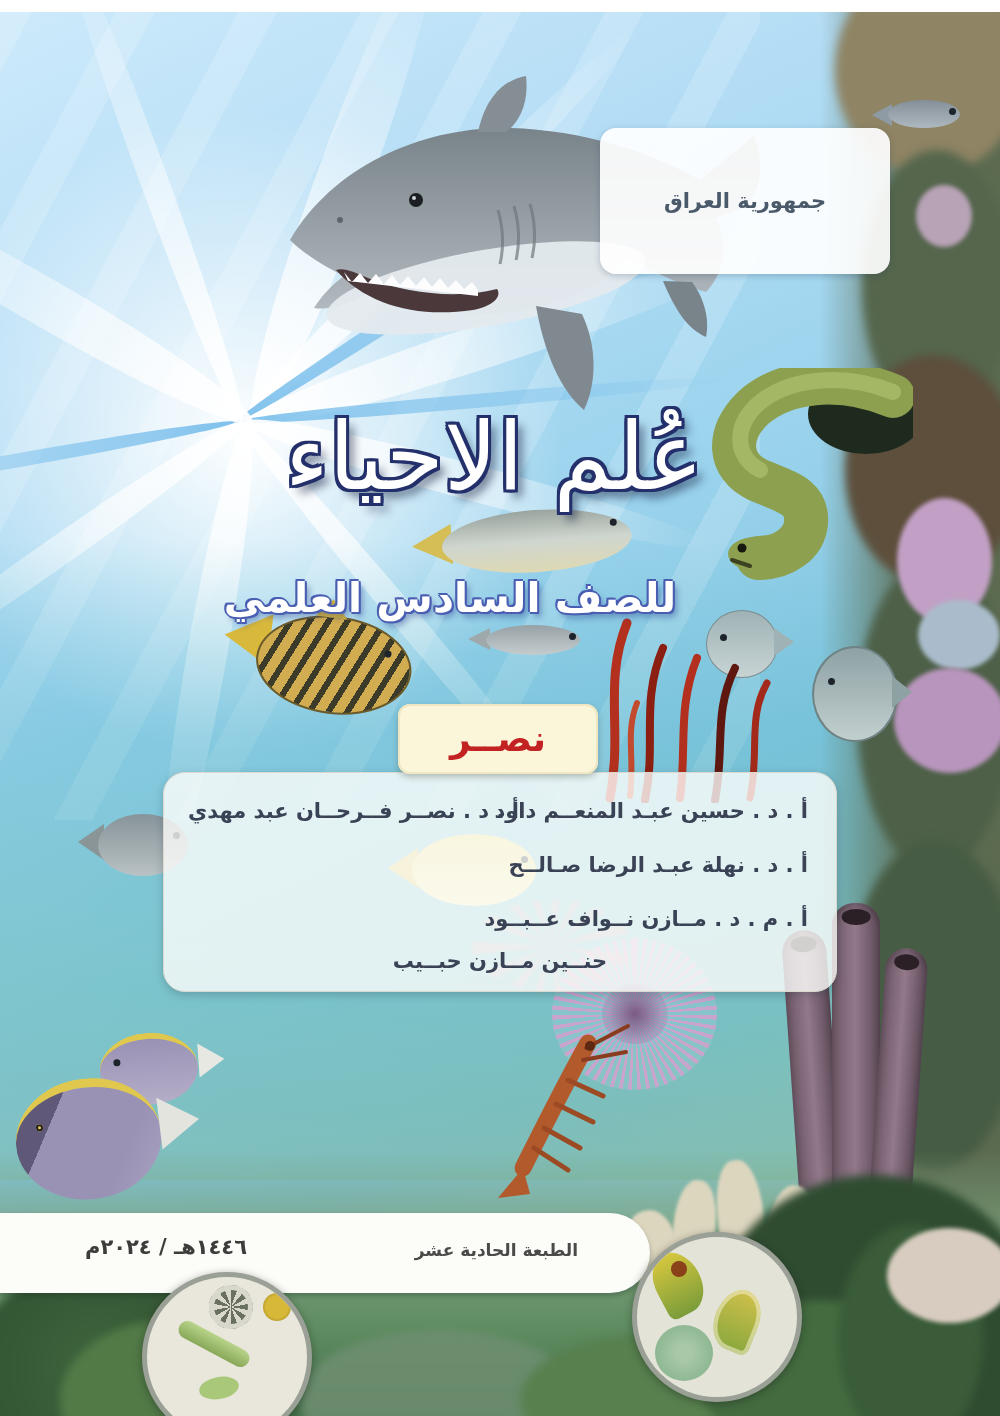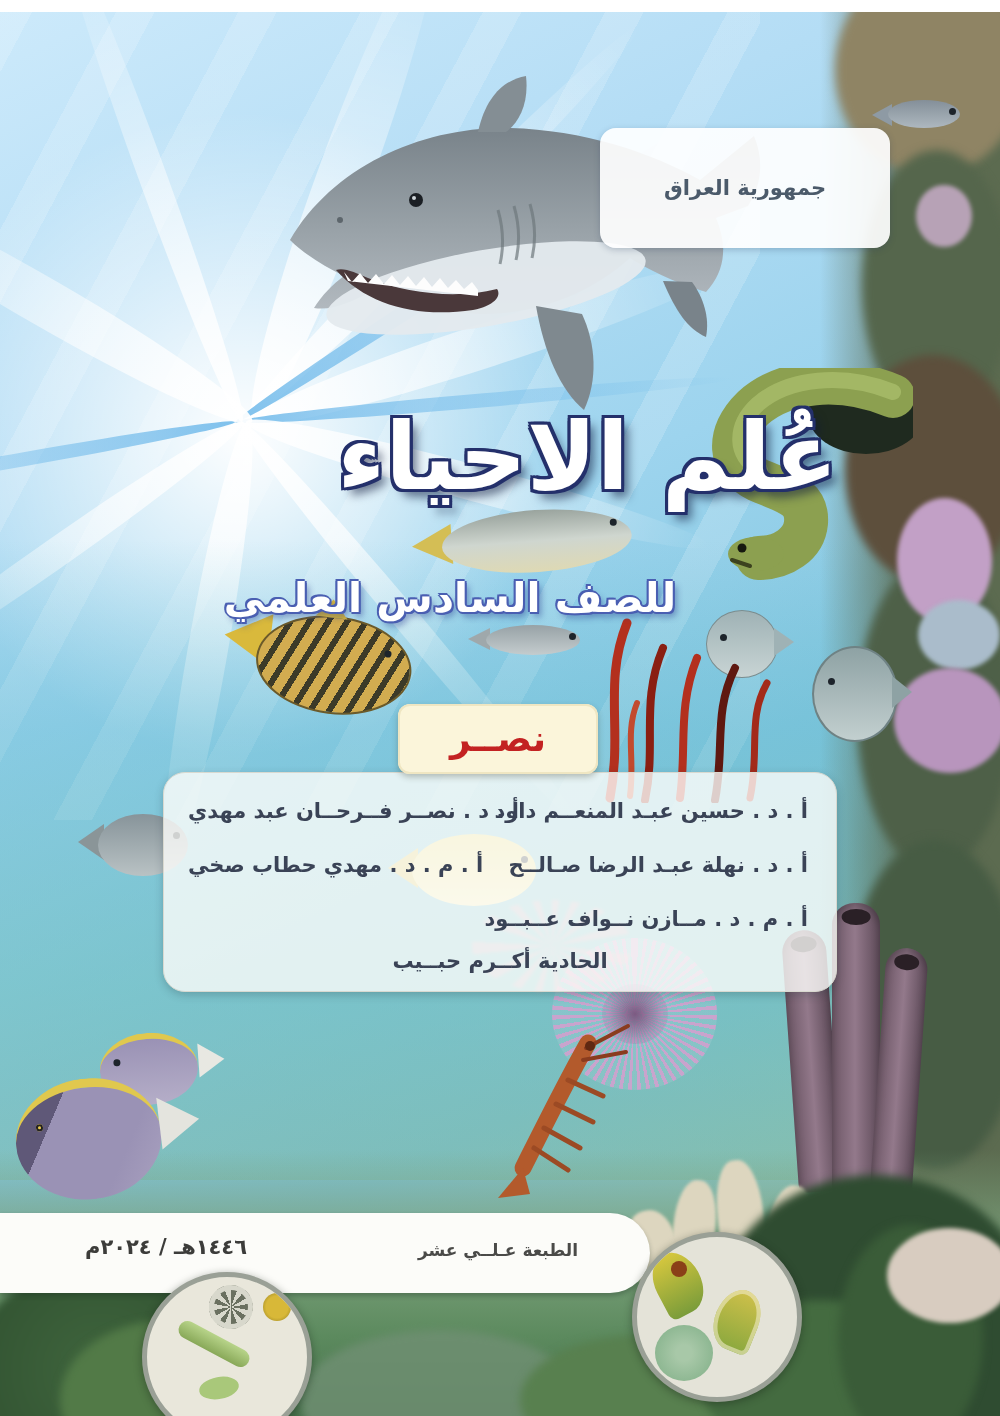--- a/index.html
+++ b/index.html
@@ -21,26 +21,26 @@
   
   .reefband{right:0;top:0;width:180px;height:100%;z-index:5;
     background:linear-gradient(to left,#5c6b50 0%,#5c6b50 45%,rgba(92,107,80,0) 100%);}
   .blob{position:absolute;border-radius:50%;}
   
   .floor{left:0;top:1150px;width:100%;height:266px;z-index:6;
     background:linear-gradient(to bottom,rgba(110,150,115,0),#7aa07a 40%,#5c8a5e 70%,#45704a 100%);}
   
   .shark{left:248px;top:68px;width:545px;height:345px;z-index:12;}
   
-  .ministry{left:600px;top:128px;width:290px;height:120px;z-index:22;border-radius:16px;
+  .ministry{left:600px;top:128px;width:290px;height:146px;z-index:22;border-radius:16px;
     background:rgba(255,255,255,.92);box-shadow:0 2px 6px rgba(40,60,90,.25);
     display:flex;flex-direction:column;justify-content:center;gap:23px;text-align:center;}
   .ministry div{font-size:21px;font-weight:bold;color:#4b5a6a;}
-  .title{left:178px;top:402px;width:660px;z-index:23;color:#fff;
-    font-size:94px;font-weight:bold;letter-spacing:2px;
+  .title{left:164px;top:402px;width:660px;z-index:23;text-align:center;color:#fff;
+    font-size:94px;font-weight:normal;letter-spacing:2px;
     text-shadow:3px 0 0 #24306b,-3px 0 0 #24306b,0 3px 0 #24306b,0 -3px 0 #24306b,
       3px 3px 0 #24306b,-3px 3px 0 #24306b,3px -3px 0 #24306b,-3px -3px 0 #24306b,
       7px 8px 10px rgba(15,25,60,.55);}
   .subtitle{left:200px;top:574px;width:500px;z-index:23;text-align:center;color:#fff;
     font-size:41px;font-weight:bold;
     text-shadow:2px 0 0 #4a5fb2,-2px 0 0 #4a5fb2,0 2px 0 #4a5fb2,0 -2px 0 #4a5fb2,
       2px 2px 0 #4a5fb2,-2px -2px 0 #4a5fb2,4px 5px 6px rgba(40,60,140,.45);}
   .taleef{left:398px;top:704px;width:200px;height:70px;z-index:24;border-radius:12px;
     background:#fbf5da;box-shadow:0 3px 6px rgba(60,60,40,.3),inset 0 0 0 2px #efe6c2;
     text-align:center;line-height:70px;font-size:36px;font-weight:bold;color:#c32222;}
@@ -199,22 +199,21 @@
     background:repeating-conic-gradient(#e8a8b8 0 9deg,rgba(232,168,184,0) 9deg 24deg);"></div>
 
   <div class="abs taleef">
     <span>نصــر</span>
   </div>
   <div class="abs panel" dir="rtl">
     <div class="authrow" style="right:28px;top:26px;">أ . د . حسين عبـد المنعــم داود</div>
     <div class="authrow" style="right:28px;top:134px;">أ . م . د . مــازن نــواف عــبــود</div>
     <div class="authrow" style="right:28px;top:80px;">أ . د . نهلة عبـد الرضا صـالــح</div>
     <div class="authrow" style="left:24px;top:26px;">أ . د . نصــر فــرحــان عبد مهدي</div>
-    <div class="authrow" style="left:24px;top:80px;">أ . م . د . مهدي حطاب صخي</div>
-    <div class="authrow" style="left:0;right:0;top:176px;text-align:center;">الحادية أكــرم حبــيب</div>
+    <div class="authrow" style="left:0;right:0;top:176px;text-align:center;">حنــين مــازن حبــيب</div>
   </div>
 
   <div class="abs urchin"></div>
   <svg class="abs" style="left:468px;top:1018px;width:165px;height:195px;z-index:15;" viewBox="0 0 165 195">
     <path d="M120 25 C100 60 80 100 55 150" stroke="#b35a2c" stroke-width="17" fill="none" stroke-linecap="round"></path>
     <path d="M118 30 L160 8 M115 42 L158 34" stroke="#8a3c1e" stroke-width="4" fill="none" stroke-linecap="round"></path>
     <path d="M100 62 L135 78 M88 86 L125 104 M76 110 L112 130 M66 130 L100 152" stroke="#9c4a24" stroke-width="5" fill="none" stroke-linecap="round"></path>
     <path d="M55 150 L30 180 L62 176 Z" fill="#b35a2c"></path>
     <circle cx="122" cy="28" r="5" fill="#5f2812"></circle>
   </svg>
@@ -250,21 +249,21 @@
 
   <div class="veg" style="left:-30px;top:1265px;width:260px;height:210px;background:radial-gradient(circle,#3f653d,#2f4f2f);z-index:28;"></div>
   <div class="veg" style="left:60px;top:1320px;width:220px;height:160px;background:#527a47;z-index:28;"></div>
   <div class="veg" style="left:300px;top:1330px;width:280px;height:140px;background:#6f8f72;opacity:.85;z-index:28;"></div>
   <div class="veg" style="left:520px;top:1335px;width:250px;height:130px;background:#58804f;z-index:28;"></div>
   <div class="veg" style="right:-40px;top:1175px;width:330px;height:310px;background:#2f4c31;z-index:28;"></div>
   <div class="veg" style="right:60px;top:1300px;width:240px;height:160px;background:#446b40;z-index:28;"></div>
   <div class="veg" style="left:838px;top:1225px;width:145px;height:225px;background:#3a5c38;z-index:28;"></div>
 
   <div class="abs footerstrip">
-    <div class="edition" dir="rtl">الطبعة عـلــي عشر</div>
+    <div class="edition" dir="rtl">الطبعة الحادية عشر</div>
     <div class="yearhijri" dir="rtl">١٤٤٦هـ / ٢٠٢٤م</div>
   </div>
 
   <div class="abs scope" style="left:632px;top:1232px;width:160px;height:160px;">
     <div class="abs" style="left:18px;top:14px;width:46px;height:64px;border-radius:50% 50% 50% 8px;transform:rotate(-28deg);
       background:linear-gradient(#d8c83e,#7a9c3a);"></div>
     <div class="abs" style="left:34px;top:24px;width:16px;height:16px;border-radius:50%;background:#8a4018;"></div>
     <div class="abs" style="left:78px;top:52px;width:44px;height:62px;border-radius:50% 50% 8px 50%;transform:rotate(22deg);
       background:linear-gradient(#cfc04a,#8aa83e);box-shadow:inset 0 0 0 4px rgba(240,235,200,.6);"></div>
     <div class="abs" style="left:18px;top:88px;width:58px;height:56px;border-radius:50%;

